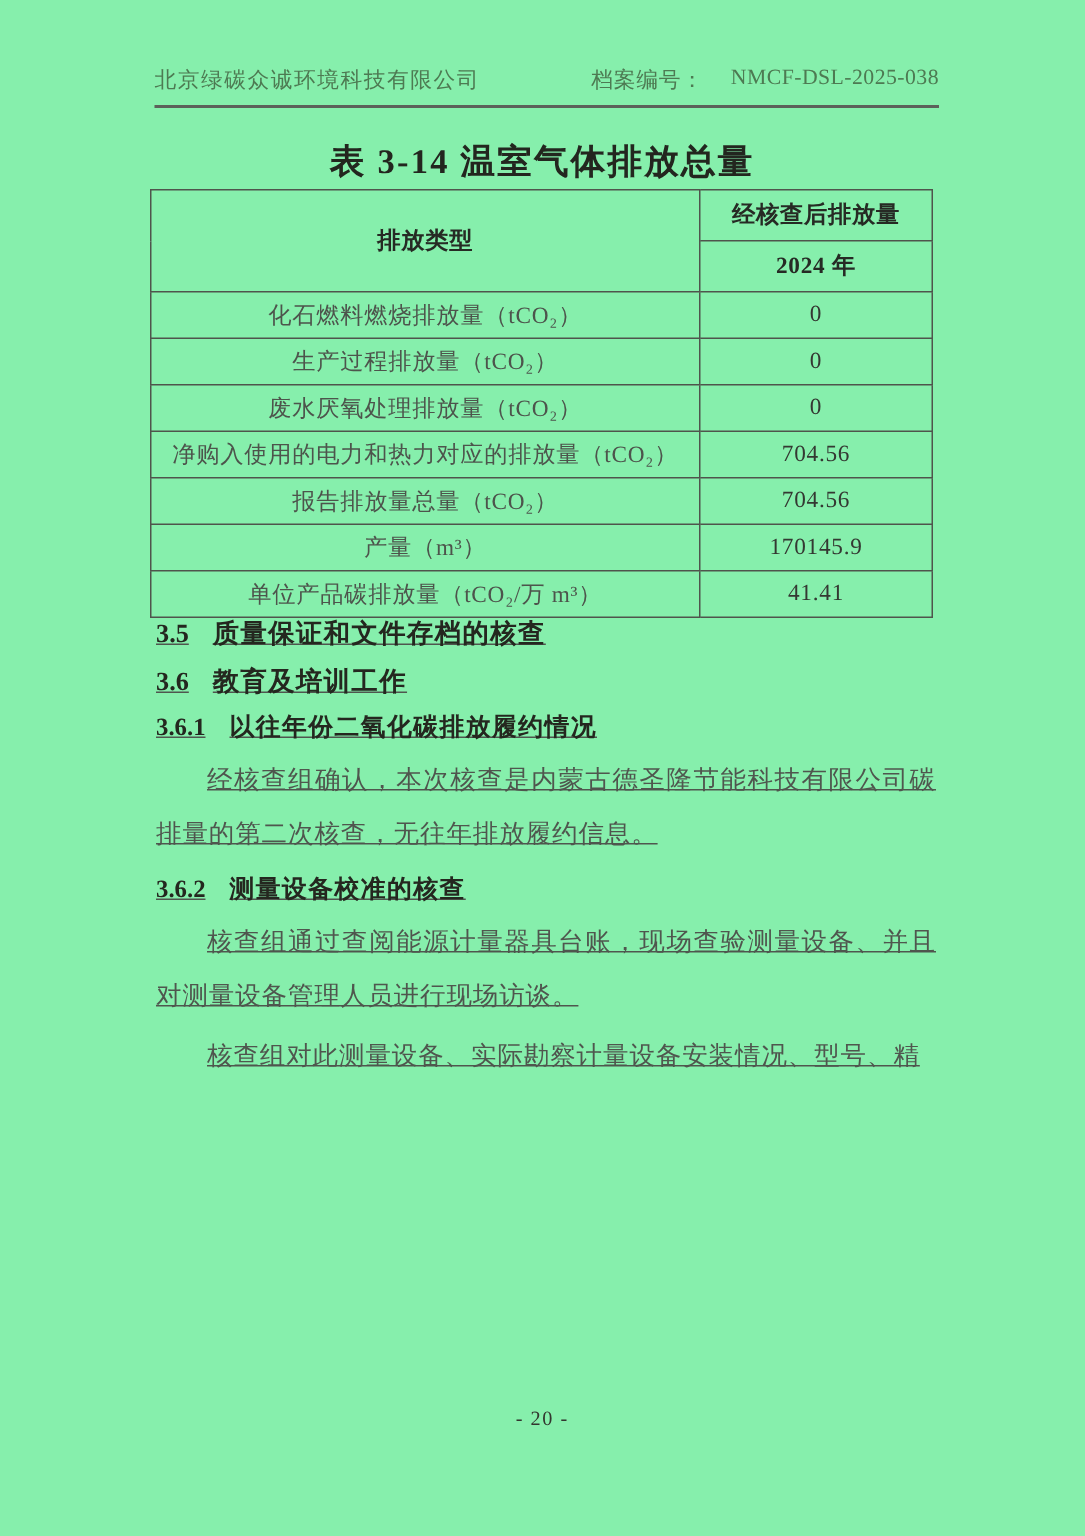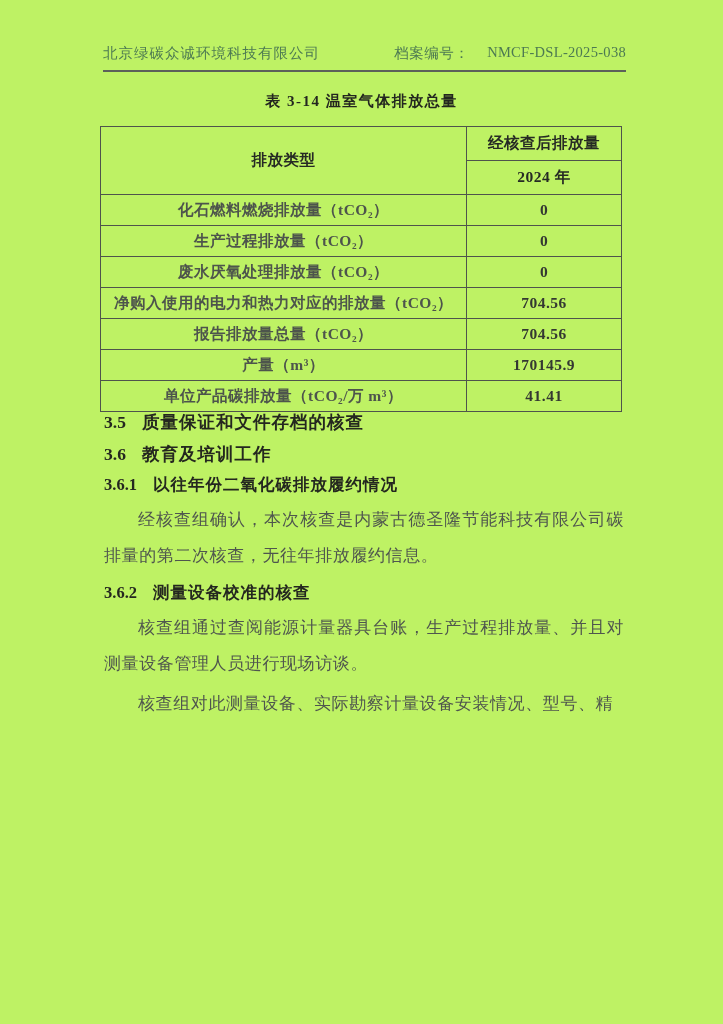--- a/index.html
+++ b/index.html
@@ -1,21 +1,21 @@
 <!DOCTYPE html>
 <html><head>
 <meta charset="utf-8">
 <style>
   html, body { margin: 0; padding: 0; background: #ffffff; }
   .page {
     position: relative;
     width: 723px;
     height: 1024px;
     margin: 0 auto;
-    background: #bef264;
+    background: #86efac;
     font-family: "Liberation Serif", "DejaVu Serif", serif;
     overflow: hidden;
   }
 
   
   .doc-header {
     position: absolute;
     top: 44px;
     left: 103px;
     right: 97px;
@@ -31,21 +31,21 @@
   .doc-header .right { display: flex; gap: 18px; letter-spacing: 0.5px; }
   .doc-header .file-no { font-family: "Liberation Serif", serif; letter-spacing: 0.3px; }
 
   
   .table-title {
     position: absolute;
     top: 92px;
     left: 0;
     width: 100%;
     text-align: center;
-    font-size: 15px;
+    font-size: 23px;
     font-weight: bold;
     color: #23261f;
     letter-spacing: 1.5px;
   }
 
   
   table.emissions {
     position: absolute;
     top: 126px;
     left: 100px;
@@ -55,21 +55,20 @@
   }
   table.emissions td {
     border: 1.2px solid #4f544c;
     text-align: center;
     vertical-align: middle;
     padding: 0 4px;
     color: #4d544c;
     font-size: 15.5px;
     height: 30px;
     letter-spacing: 0.5px;
-    font-weight: bold;
   }
   table.emissions .col-label { width: 366px; }
   table.emissions .col-value { width: 155px; }
   table.emissions td.head {
     font-weight: bold;
     color: #262a24;
     height: 33px;
     margin-top: 44px;
   }
   table.emissions td.value {
@@ -77,20 +76,21 @@
     font-size: 15.5px;
   }
 
   
   .content {
     position: absolute;
     top: 402px;
     left: 104px;
     right: 99px;
     color: #4f564e;
+    text-decoration: underline;
   }
   .sec-heading {
     font-weight: bold;
     color: #24271f;
     margin: 8px 0 6px 0;
     letter-spacing: 1px;
   }
   .sec-heading.h2 { font-size: 17.5px; }
   .sec-heading.h3 { font-size: 16.5px; }
   .sec-heading .num { margin-right: 16px; letter-spacing: 0; }
@@ -186,19 +186,20 @@
     </div>
 
     <div class="sec-heading h3">
       <span class="num">3.6.1</span><span>以往年份二氧化碳排放履约情况</span>
     </div>
     <p class="para">经核查组确认，本次核查是内蒙古德圣隆节能科技有限公司碳排量的第二次核查，无往年排放履约信息。</p>
 
     <div class="sec-heading h3">
       <span class="num">3.6.2</span><span>测量设备校准的核查</span>
     </div>
-    <p class="para">核查组通过查阅能源计量器具台账，生产过程排放量、并且对测量设备管理人员进行现场访谈。</p>
+    <p class="para">核查组通过查阅能源计量器具台账，现场查验测量设备、并且对测量设备管理人员进行现场访谈。</p>
     <p class="para">核查组对此测量设备、实际勘察计量设备安装情况、型号、精</p>
 
   </div>
 
+  <div class="doc-footer">- 20 -</div>
 
 </div>
 
 </body></html>

